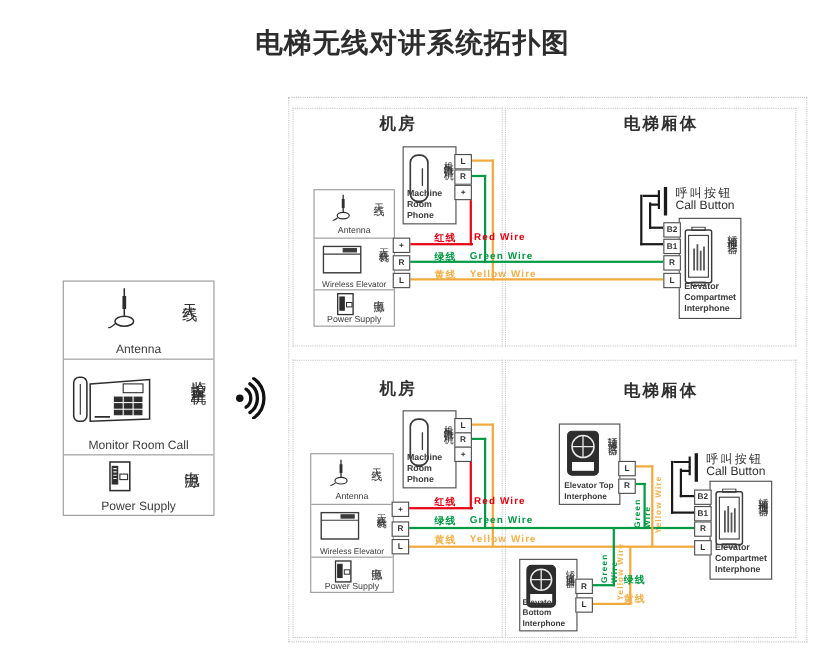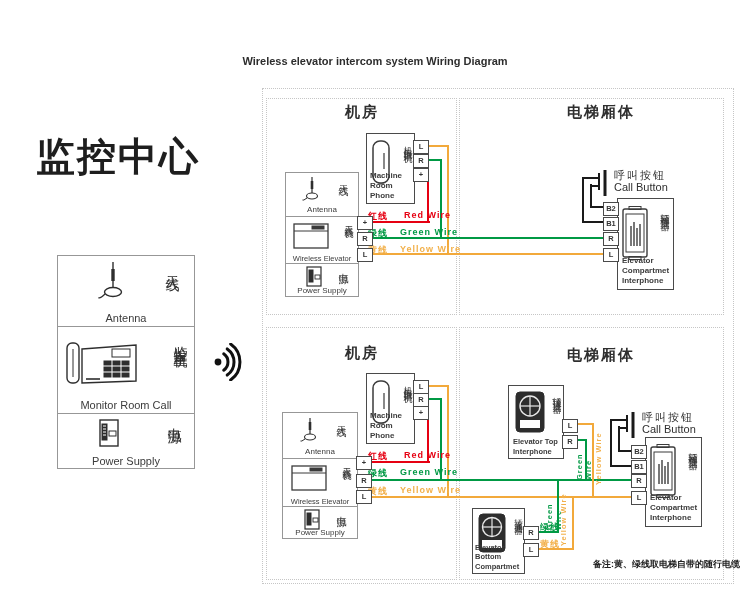--- a/index.html
+++ b/index.html
@@ -11,37 +11,36 @@
   .pre{white-space:pre-line;font-weight:bold;}
   .dotted{position:absolute;border:1px dotted #c6c6c6;}
   .devbox{position:absolute;border:1.5px solid #4a4a4a;background:#fff;}
   .grpbox{position:absolute;border:1px solid #979797;background:#fff;}
   .cell{position:absolute;left:0;width:100%;}
   .cell-line{border-top:1px solid #979797;}
   .term{position:absolute;width:14px;height:12px;border:1.2px solid #4a4a4a;background:#fff;
         font-size:7.5px;font-weight:bold;line-height:12px;text-align:center;color:#333;z-index:5;}
   .wire{position:absolute;z-index:1;}
   .red{background:#e60012;}   .green{background:#009944;}   .yellow{background:#f2a93b;}
-  .wl{position:absolute;font-size:9px;font-weight:bold;letter-spacing:1px;z-index:3;}
+  .wl{position:absolute;font-size:9px;font-weight:bold;letter-spacing:1px;z-index:3;margin-left:27px;}
   .wl-red{color:#e60012;} .wl-green{color:#009944;} .wl-yellow{color:#f2b04a;}
   .vtext{writing-mode:vertical-rl;text-orientation:upright;letter-spacing:2px;line-height:1.1;}
   .vlabel{position:absolute;writing-mode:vertical-rl;transform:rotate(180deg);
           font-size:7.5px;font-weight:bold;letter-spacing:1px;z-index:3;}
   .secttl{position:absolute;font-size:15px;font-weight:bold;color:#2f2f2f;letter-spacing:2px;text-align:center;}
   .enlbl{font-size:8px;color:#3b3b3b;line-height:1.25;}
   svg{display:block;}
 </style>
 </head>
 <body>
 
 <div id="canvas">
 
-  <div class="abs ctr b" style="left:225px;top:55px;width:300px;font-size:11px;color:#2d2d2d;">Wireless elevator intercom system Wiring Diagram</div>
-
-  <div class="abs b" style="left:36px;top:130px;font-size:39px;letter-spacing:2px;color:#1e1e1e;">监控中心</div>
+  <div class="abs ctr b" style="left:225px;top:22px;width:300px;font-size:25px;letter-spacing:1px;color:#2d2d2d;">电梯无线对讲系统拓扑图</div>
+
 
   <div class="grpbox" style="left:57px;top:255px;width:136px;height:212px;">
 
     <div class="cell" style="top:0;height:70px;">
       <span class="abs" style="left:40px;top:5px;">
         <svg width="30" height="44" viewBox="0 0 30 44" fill="none" stroke="#2e2e2e">
           <line x1="15" y1="1" x2="15" y2="26" stroke-width="1.4"></line>
           <line x1="15" y1="8" x2="15" y2="20" stroke-width="3.4"></line>
           <ellipse cx="15" cy="31" rx="8.5" ry="4.5" stroke-width="1.4"></ellipse>
           <path d="M7 33 Q2 38 0.5 36.5" stroke-width="1.2"></path>
@@ -332,21 +331,21 @@
       <svg width="28" height="40" viewBox="0 0 28 40">
         <rect x="1" y="1" width="26" height="38" rx="4" fill="#2d2d2d" stroke="#2d2d2d"></rect>
         <circle cx="14" cy="14" r="9.5" fill="none" stroke="#e8e8e8" stroke-width="1.4"></circle>
         <line x1="14" y1="4.5" x2="14" y2="23.5" stroke="#e8e8e8" stroke-width="1.2"></line>
         <line x1="4.5" y1="14" x2="23.5" y2="14" stroke="#e8e8e8" stroke-width="1.2"></line>
         <rect x="4" y="27" width="20" height="8" fill="#fff"></rect>
       </svg>
     </span>
     <span class="abs vtext" style="right:1px;top:3px;font-size:8.5px;color:#333;">轿底通话器</span>
     <div class="abs pre" style="left:2px;bottom:2px;font-size:7.5px;line-height:1.25;">Elevator Bottom
-Compartmet</div>
+Interphone</div>
   </div>
   <div class="term" style="left:523px;top:526px;">R</div>
   <div class="term" style="left:523px;top:543px;">L</div>
 
   <span class="abs" style="left:612px;top:410px;z-index:4;">
     <svg width="28" height="30" viewBox="0 0 28 30" fill="none" stroke="#1a1a1a">
       <line x1="0" y1="10" x2="15" y2="10" stroke-width="2"></line>
       <line x1="15" y1="5" x2="15" y2="15" stroke-width="2"></line>
       <line x1="7" y1="18" x2="15" y2="18" stroke-width="2"></line>
       <line x1="15" y1="14" x2="15" y2="22" stroke-width="2"></line>
@@ -376,15 +375,14 @@
     <span class="abs vtext" style="right:3px;top:7px;font-size:9.5px;color:#333;">轿厢通话器</span>
     <div class="abs enlbl pre" style="left:4px;bottom:3px;">Elevator
 Compartmet
 Interphone</div>
   </div>
   <div class="term" style="left:631px;top:445px;">B2</div>
   <div class="term" style="left:631px;top:460px;">B1</div>
   <div class="term" style="left:631px;top:474px;">R</div>
   <div class="term" style="left:631px;top:491px;">L</div>
 
-  <div class="abs b" style="left:593px;top:558px;font-size:9px;color:#222;">备注:黄、绿线取电梯自带的随行电缆</div>
 
 </div>
 
 </body></html>

